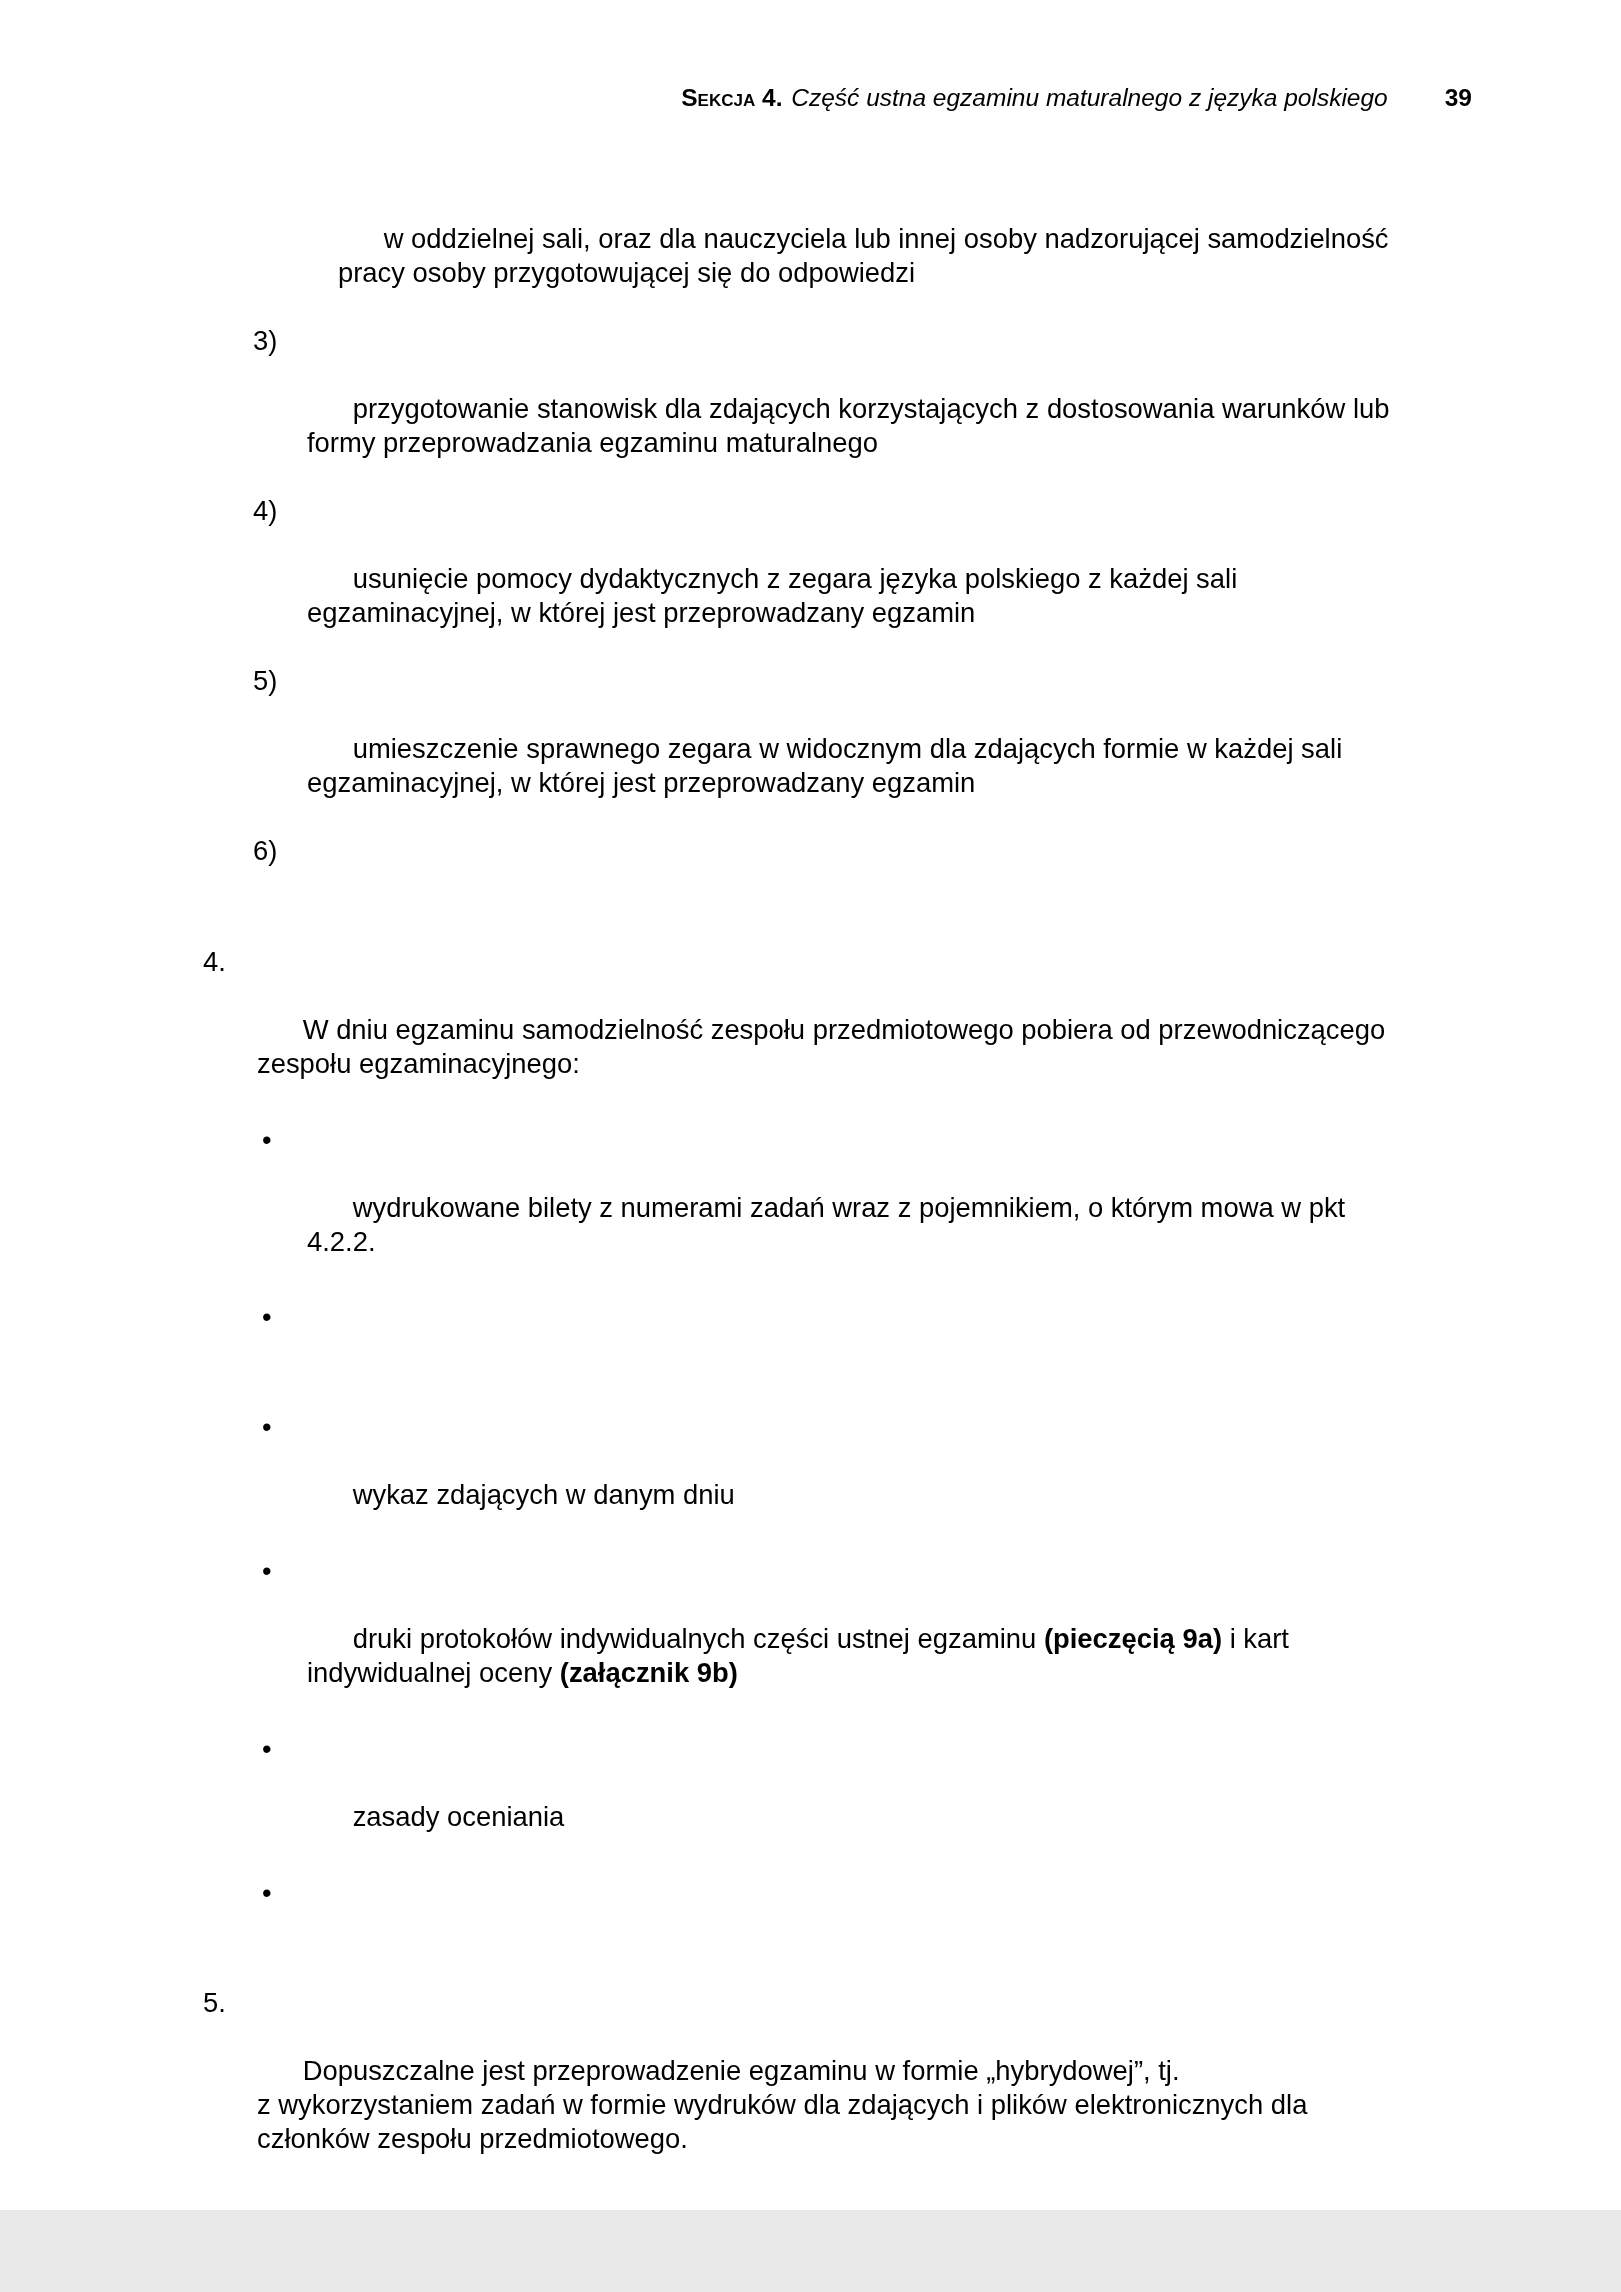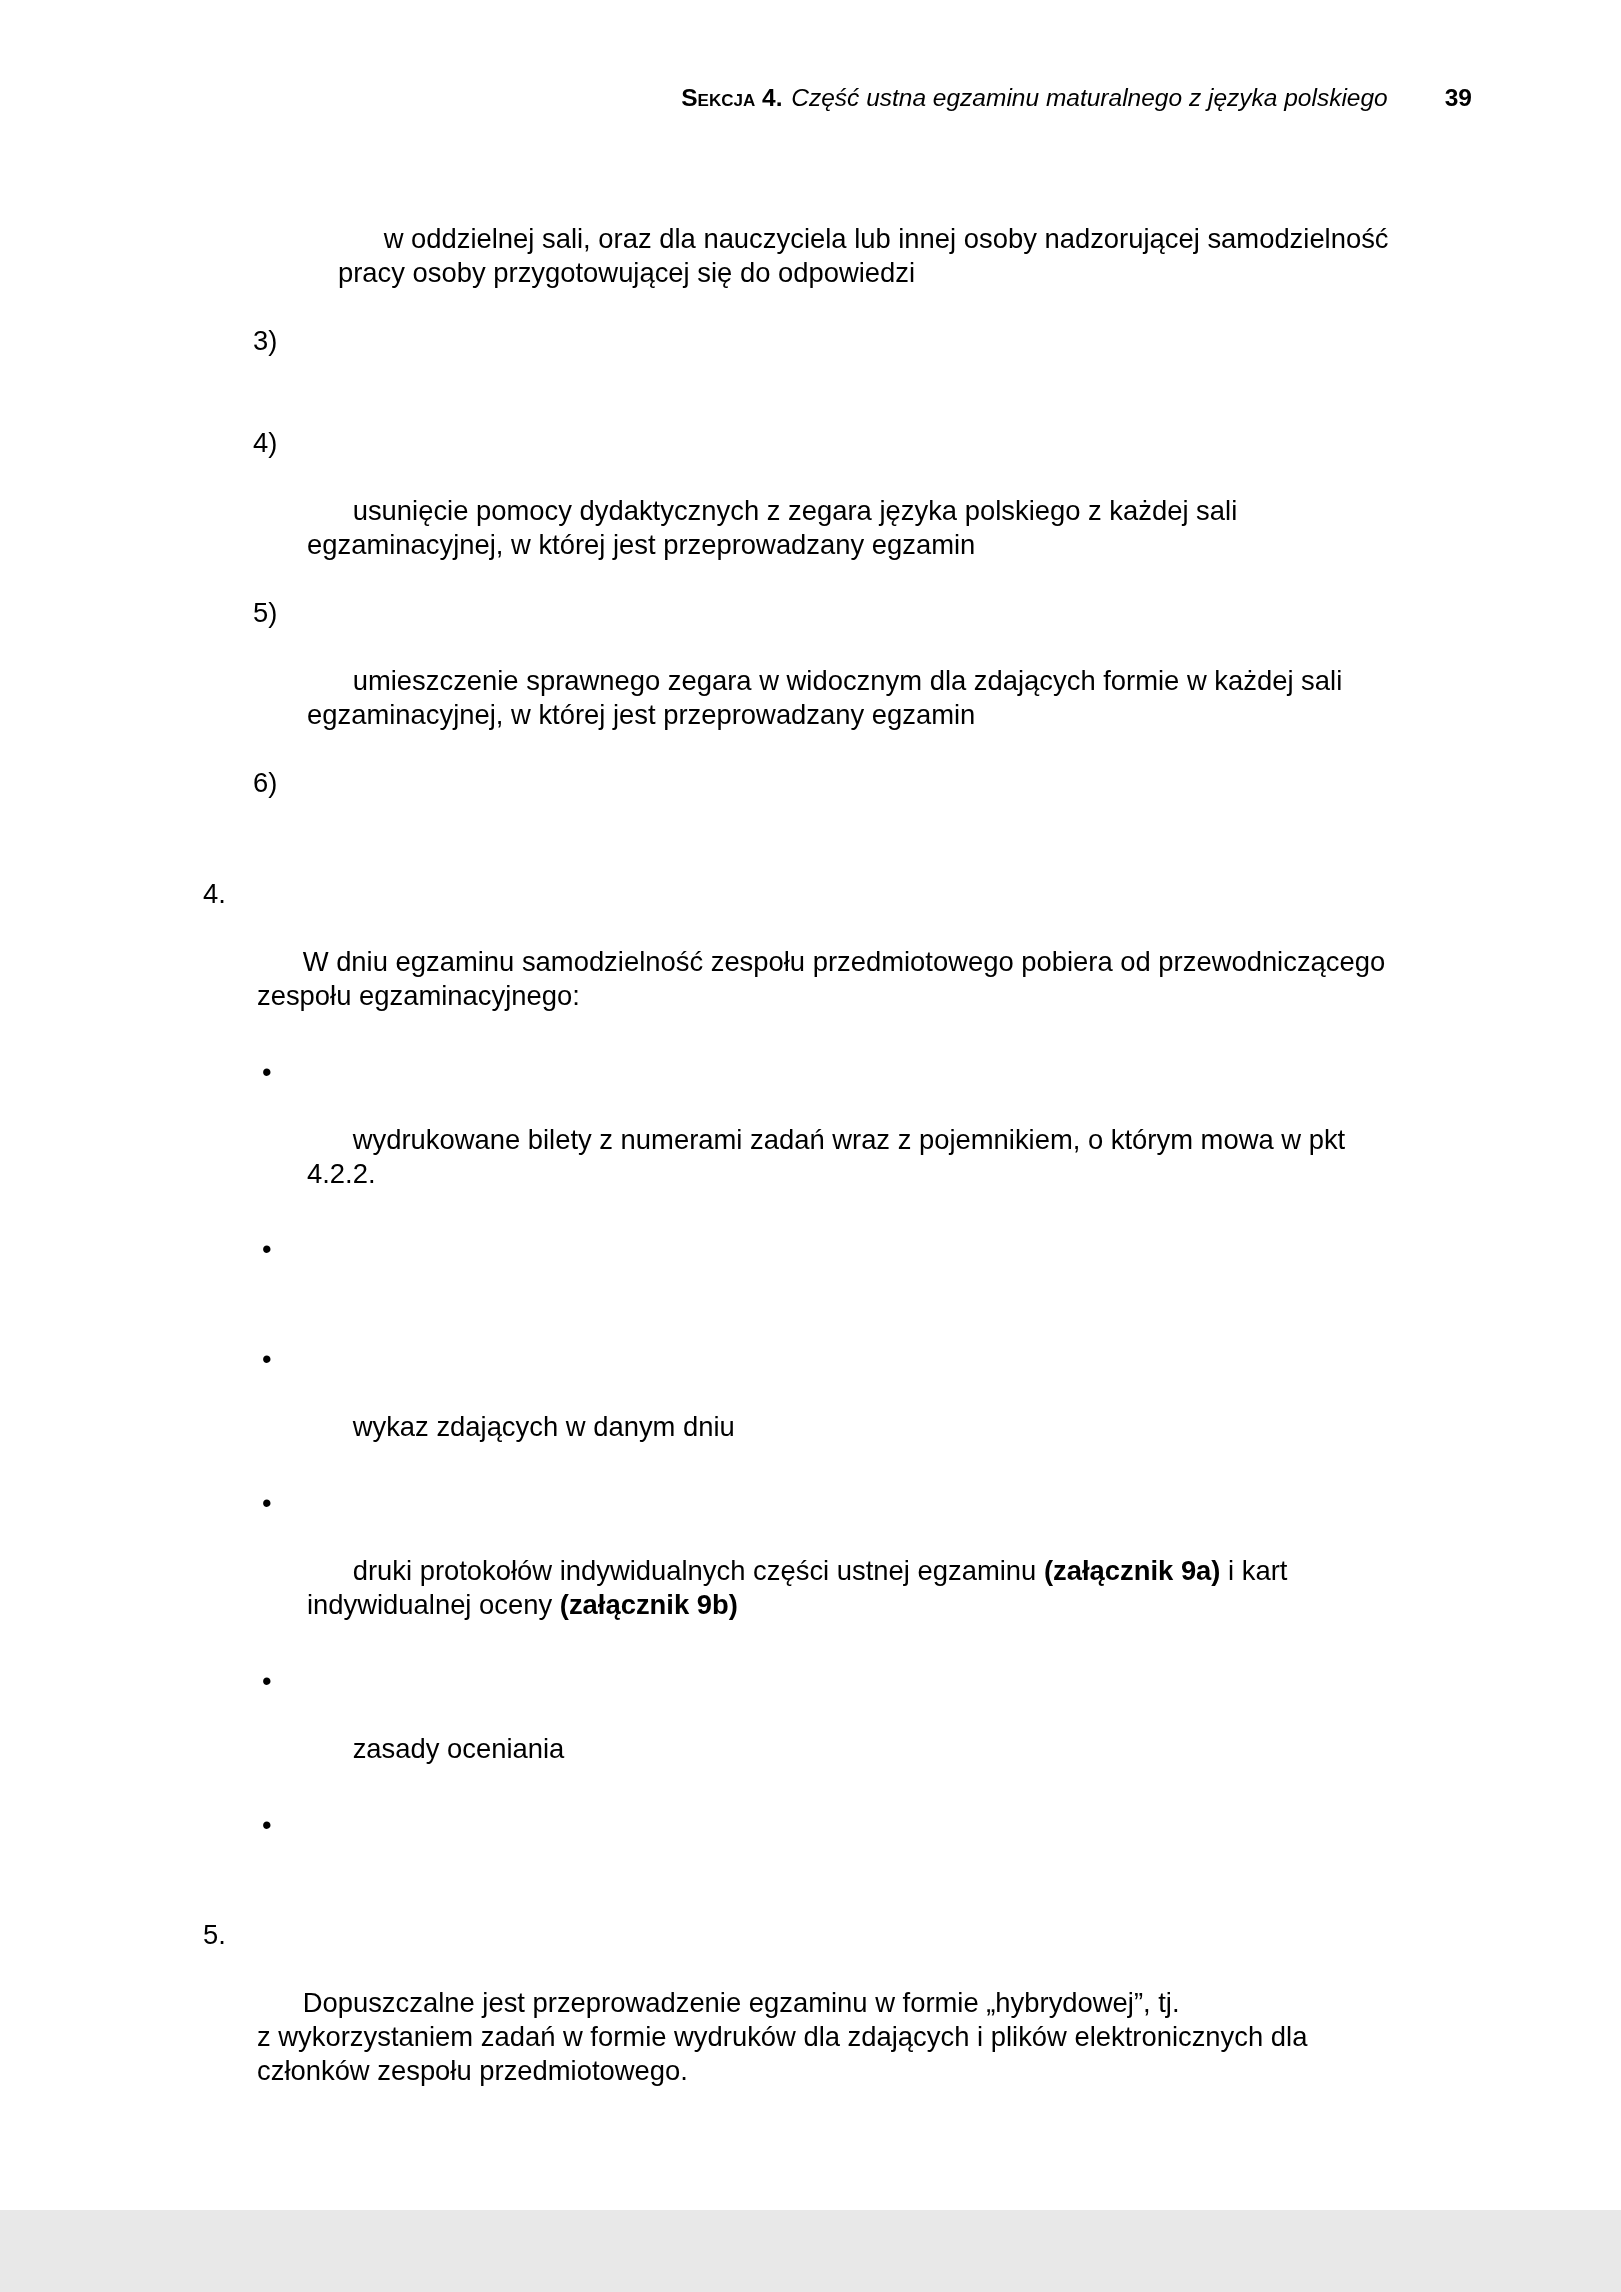--- a/index.html
+++ b/index.html
@@ -48,20 +48,22 @@
 
   <div class="content">
 
     <div class="blk cont">
       <span>w oddzielnej sali, oraz dla nauczyciela lub innej osoby nadzorującej samodzielność
 pracy osoby przygotowującej się do odpowiedzi</span>
     </div>
 
     <div class="blk l2">
       <span class="mk">3)</span>
+      <span>przygotowanie stanowisk dla zdających korzystających z dostosowania warunków lub
+formy przeprowadzania egzaminu maturalnego</span>
     </div>
     <div class="blk l2">
       <span class="mk">4)</span>
       <span>usunięcie pomocy dydaktycznych z zegara języka polskiego z każdej sali
 egzaminacyjnej, w której jest przeprowadzany egzamin</span>
     </div>
     <div class="blk l2">
       <span class="mk">5)</span>
       <span>umieszczenie sprawnego zegara w widocznym dla zdających formie w każdej sali
 egzaminacyjnej, w której jest przeprowadzany egzamin</span>
@@ -83,21 +85,21 @@
     </div>
     <div class="blk bullet sp2">
       <span class="mk">•</span>
     </div>
     <div class="blk bullet sp2">
       <span class="mk">•</span>
       <span>wykaz zdających w danym dniu</span>
     </div>
     <div class="blk bullet sp2">
       <span class="mk">•</span>
-      <span>druki protokołów indywidualnych części ustnej egzaminu </span><span class="bold">(załącznik 9a)</span><span> i kart
+      <span>druki protokołów indywidualnych części ustnej egzaminu </span><span class="bold">(pieczęcią 9a)</span><span> i kart
 indywidualnej oceny </span><span class="bold">(załącznik 9b)</span>
     </div>
     <div class="blk bullet sp2">
       <span class="mk">•</span>
       <span>zasady oceniania</span>
     </div>
     <div class="blk bullet sp2">
       <span class="mk">•</span>
     </div>
 

